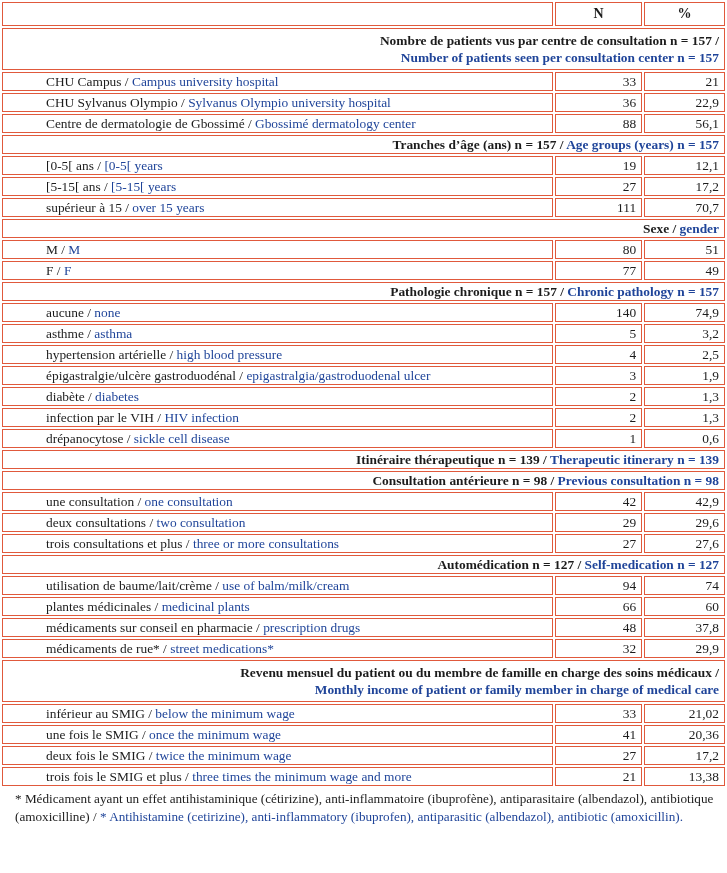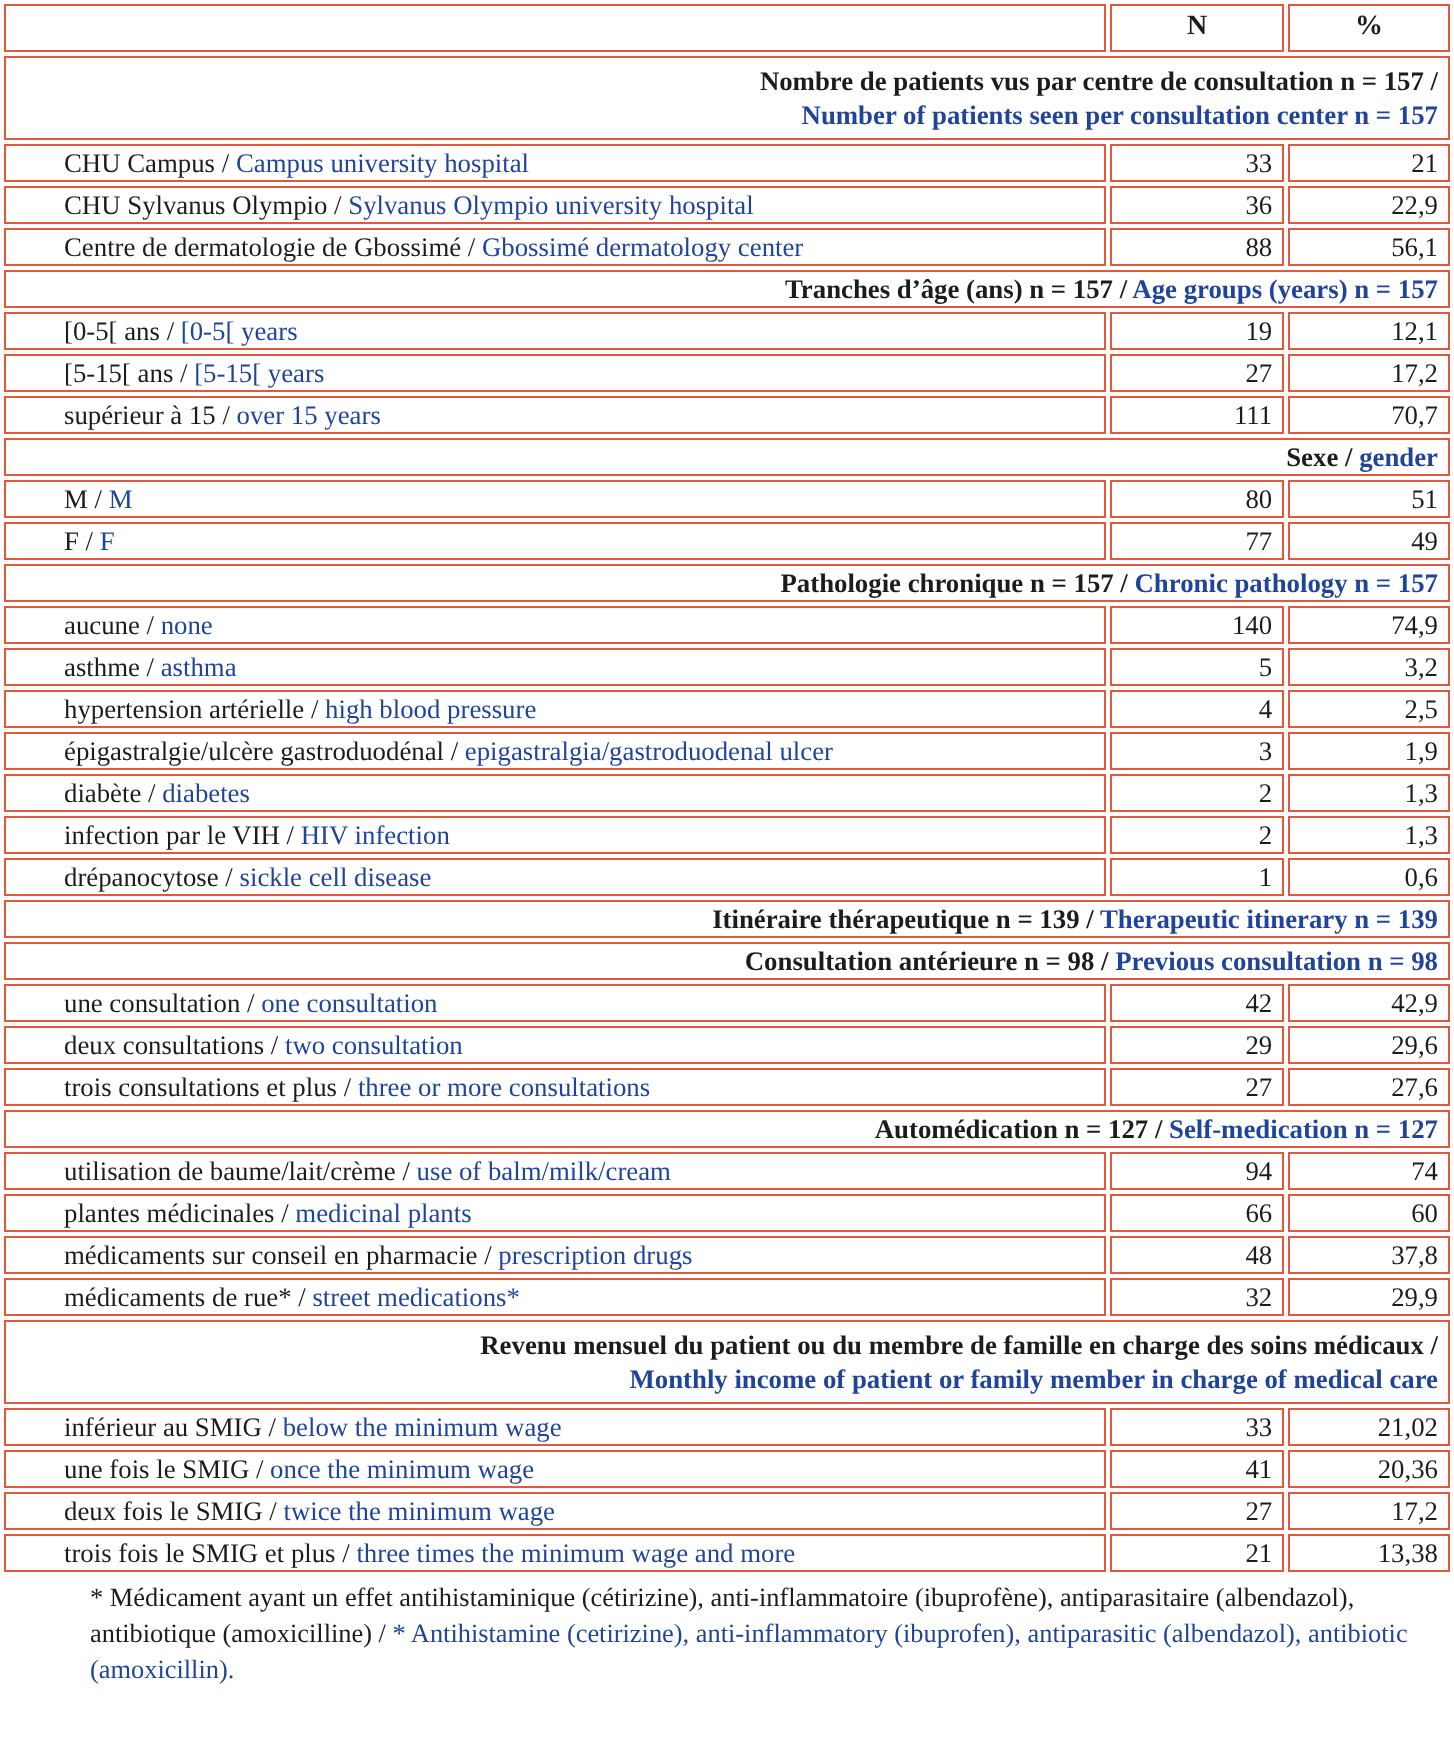--- a/index.html
+++ b/index.html
@@ -30,40 +30,39 @@
     vertical-align:middle;
     overflow:hidden;
   }
   th{
     font-weight:bold;
     font-size:14px;
     line-height:18px;
     text-align:center;
     padding:2px 4px;
   }
-  td.label{padding-left:29px;}
+  td.label{padding-left:43px;}
   td.num{text-align:right;}
   tr.section-row td{
     font-weight:bold;
     padding-left:6px;
     text-align:right;
   }
   tr.section-row.two-line td{
     line-height:17px;
     padding-top:3px;
     padding-bottom:3px;
   }
   .fr{color:var(--text);}
   .en{color:var(--blue);}
   .en.block{display:block;}
   .footnote{
     font-size:13.2px;
     line-height:18px;
-    padding:2px 2px 0 1px;
-    margin-left:44px;
+    padding:2px 2px 0 15px;
   }
 </style>
 </head>
 <body>
 
 <table>
   <colgroup>
     <col class="c-label">
     <col class="c-n">
     <col class="c-pct">

